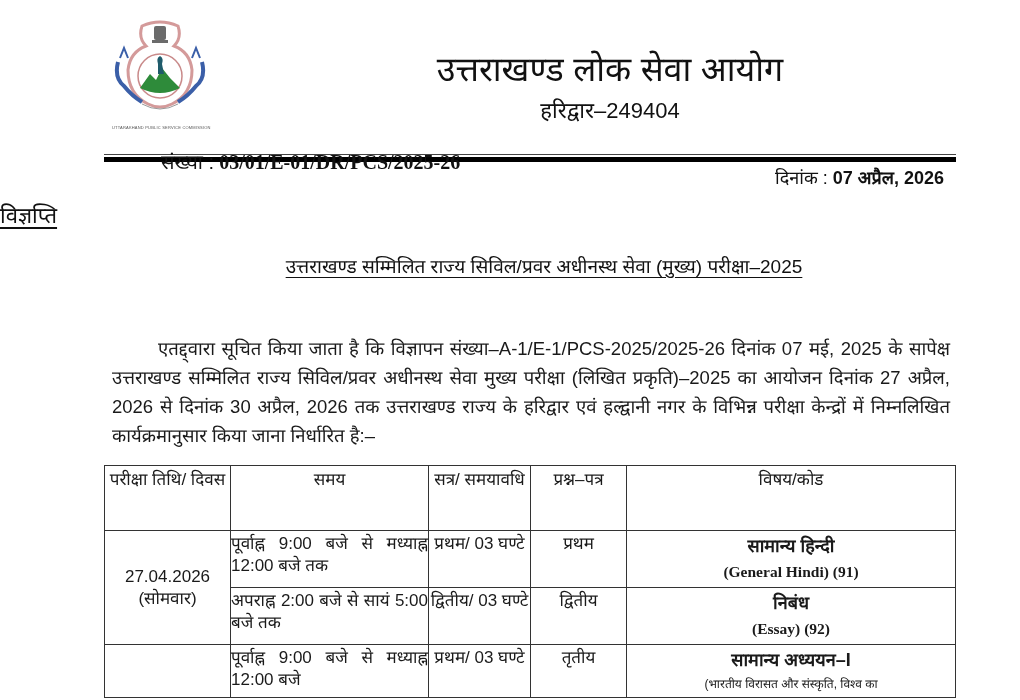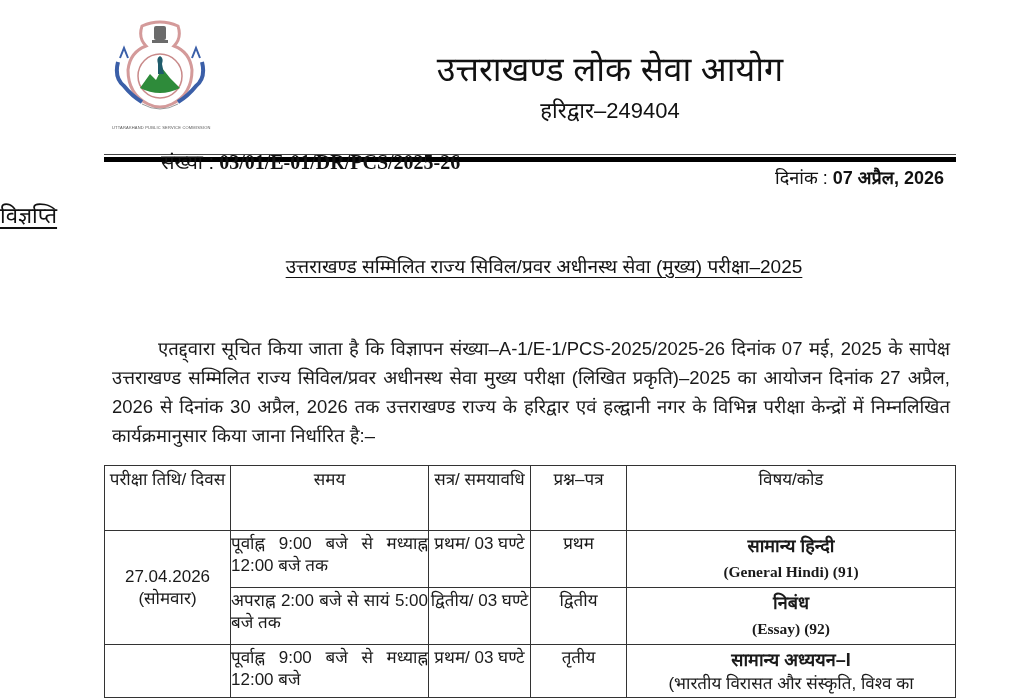--- a/index.html
+++ b/index.html
@@ -66,21 +66,21 @@
   }
   table.schedule th { font-weight: normal; text-align: center; line-height: 24px; height: 60px; }
   table.schedule td { line-height: 22px; }
   .c-date { text-align: center; vertical-align: middle !important; }
   .c-time { text-align: justify; text-align-last: left; }
   .c-session { text-align: center; }
   .c-paper { text-align: center; margin-top: 46px; }
   .c-subject { text-align: center; }
   .subj-hi { font-size: 18px; line-height: 26px; font-weight: bold; }
   .subj-en { font-family: "Liberation Serif", serif; font-weight: bold; font-size: 15.5px; line-height: 26px; }
-  .subj-note { font-size: 17px; line-height: 22px; }
+  .subj-note { font-size: 12px; line-height: 22px; }
 </style>
 </head>
 <body>
 
 <div class="logo">
   <svg viewBox="0 0 96 106">
 
     <path d="M30 8 Q48 0 66 8 Q70 20 62 28 Q78 34 80 52 Q80 76 60 86 Q48 92 36 86 Q16 76 16 52 Q18 34 34 28 Q26 20 30 8 Z" fill="none" stroke="#d49a9a" stroke-width="3"></path>
 
     <rect x="42" y="8" width="12" height="14" rx="2" fill="#6b6b6b"></rect>

